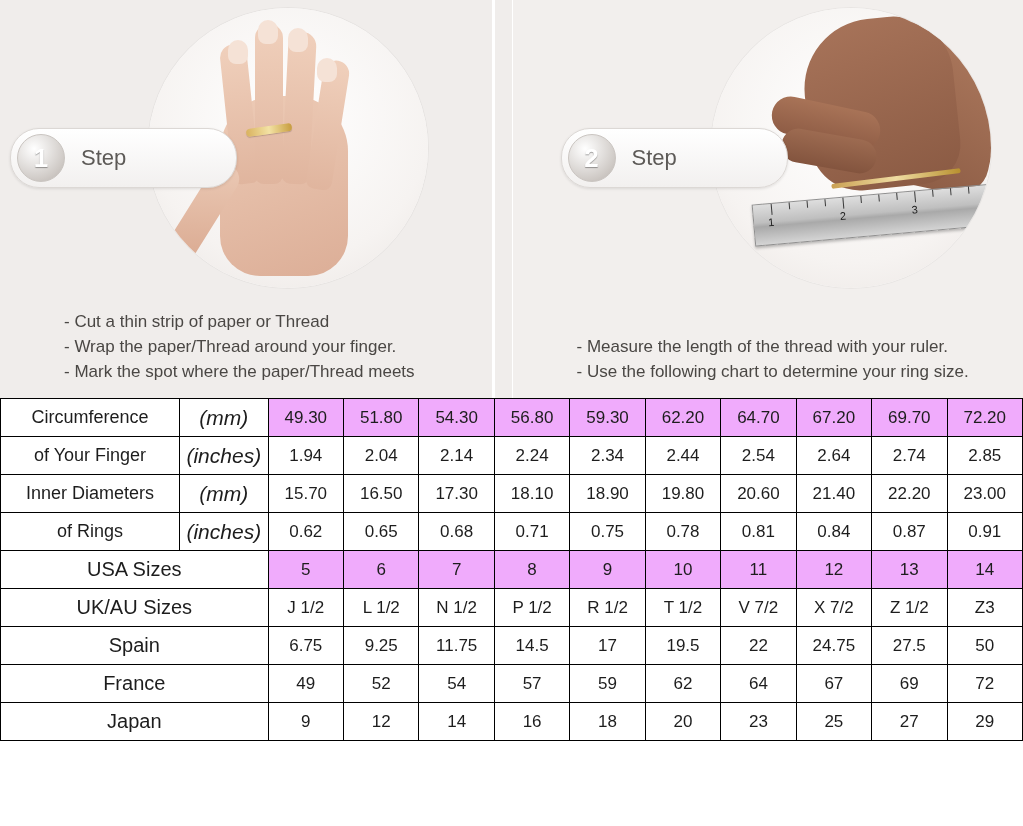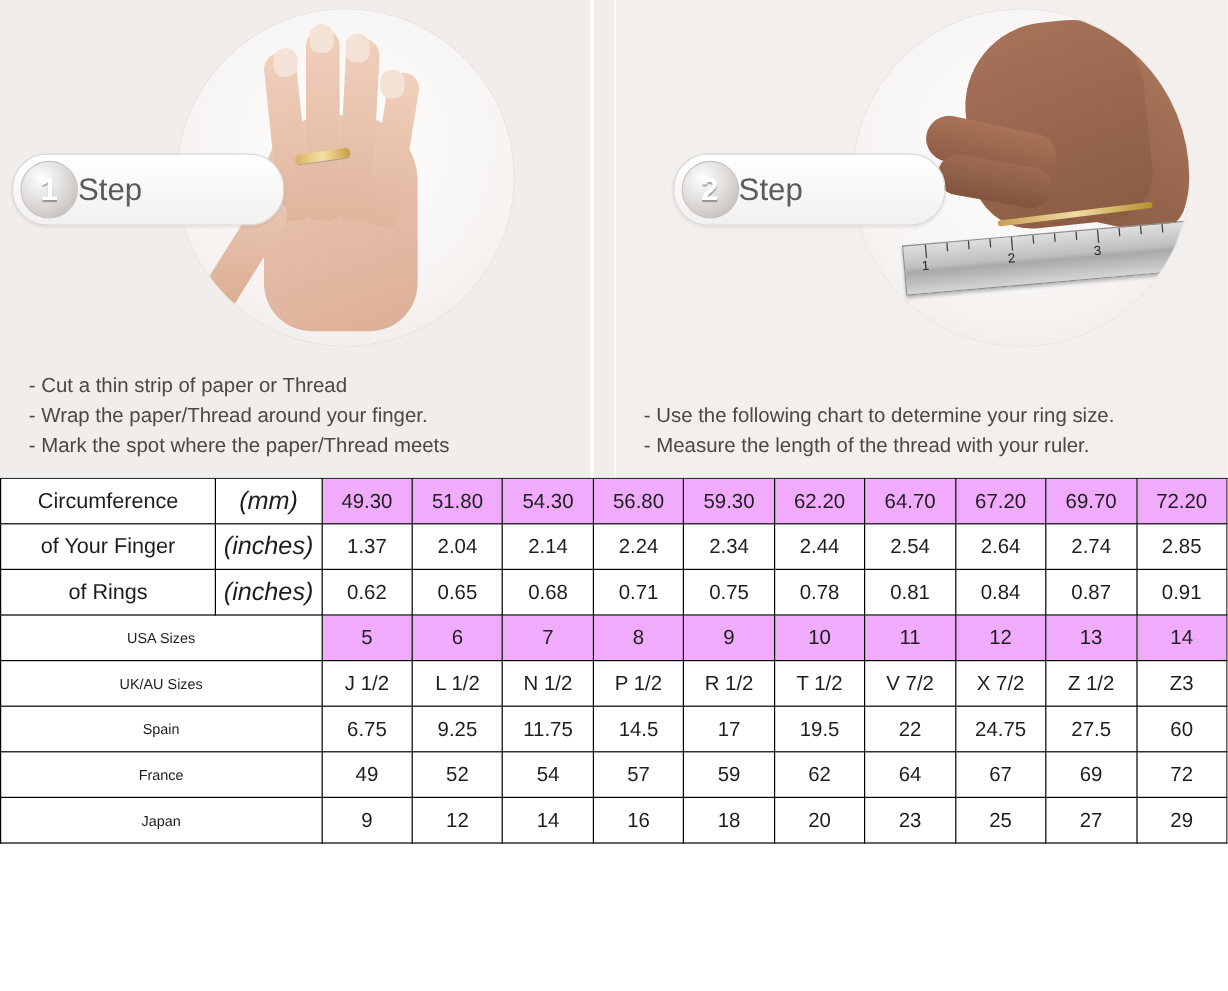--- a/index.html
+++ b/index.html
@@ -186,35 +186,36 @@
     border: 1px solid #cac5c1;
     color: #ffffff;
     font-size: 26px;
     font-weight: bold;
     display: flex;
     align-items: center;
     justify-content: center;
     text-shadow: 0 1px 1px rgba(0,0,0,0.35);
   }
   .step-word {
-    font-size: 26px;
+    margin-left: 16px;
+    font-size: 22px;
     color: #5d5a57;
   }
 
   .bullets {
     position: absolute;
     bottom: 14px;
     left: 24px;
     right: 14px;
     font-size: 17px;
     color: #4a4744;
     line-height: 25px;
   }
   .bullets.right-col { left: 514px; right: 10px; }
-  .bullets div { white-space: nowrap; }
+  .bullets div { white-space: nowrap; margin-left: 40px; }
 
   .divider-vert {
     position: absolute;
     left: 492px;
     top: 0;
     width: 3px;
     height: 398px;
     background: #ffffff;
   }
 
@@ -230,21 +231,21 @@
     text-align: center;
     height: 37px;
     padding: 0 2px;
     color: #1d1d1d;
     white-space: nowrap;
     overflow: hidden;
   }
   td.label {
     text-align: left;
     padding-left: 8px;
-    font-size: 12px;
+    font-size: 20px;
   }
   td.label-center {
     text-align: center;
     font-size: 18px;
   }
   td.unit {
     text-align: center;
     font-size: 21px;
     font-style: italic;
   }
@@ -322,22 +323,22 @@
           </div>
         </div>
       </div>
 
       <div class="step-badge two">
         <div class="step-num">2</div>
         <div class="step-word">Step</div>
       </div>
 
       <div class="bullets right-col" style="left:24px;">
+        <div>-  Measure the length of the thread with your ruler.</div>
         <div>-  Use the following chart to determine your ring size.</div>
-        <div>-  Measure the length of the thread with your ruler.</div>
       </div>
     </div>
 
     <div class="divider-vert"></div>
   </div>
 
   <table class="size-chart">
     <colgroup>
       <col class="col-label">
         <col class="col-unit">
@@ -365,32 +366,46 @@
         <td class="shaded">62.20</td>
         <td class="shaded">64.70</td>
         <td class="shaded">67.20</td>
         <td class="shaded">69.70</td>
         <td class="shaded">72.20</td>
       </tr>
 
       <tr>
         <td class="label-center">of Your Finger</td>
         <td class="unit">(inches)</td>
-        <td>1.37</td>
+        <td>1.94</td>
         <td>2.04</td>
         <td>2.14</td>
         <td>2.24</td>
         <td>2.34</td>
         <td>2.44</td>
         <td>2.54</td>
         <td>2.64</td>
         <td>2.74</td>
         <td>2.85</td>
       </tr>
 
+      <tr>
+        <td class="label-center">Inner Diameters</td>
+        <td class="unit">(mm)</td>
+        <td>15.70</td>
+        <td>16.50</td>
+        <td>17.30</td>
+        <td>18.10</td>
+        <td>18.90</td>
+        <td>19.80</td>
+        <td>20.60</td>
+        <td>21.40</td>
+        <td>22.20</td>
+        <td>23.00</td>
+      </tr>
 
       <tr>
         <td class="label-center">of Rings</td>
         <td class="unit">(inches)</td>
         <td>0.62</td>
         <td>0.65</td>
         <td>0.68</td>
         <td>0.71</td>
         <td>0.75</td>
         <td>0.78</td>
@@ -434,21 +449,21 @@
         <td class="label" colspan="2">Spain</td>
         <td>6.75</td>
         <td>9.25</td>
         <td>11.75</td>
         <td>14.5</td>
         <td>17</td>
         <td>19.5</td>
         <td>22</td>
         <td>24.75</td>
         <td>27.5</td>
-        <td>60</td>
+        <td>50</td>
       </tr>
 
       <tr>
         <td class="label" colspan="2">France</td>
         <td>49</td>
         <td>52</td>
         <td>54</td>
         <td>57</td>
         <td>59</td>
         <td>62</td>

